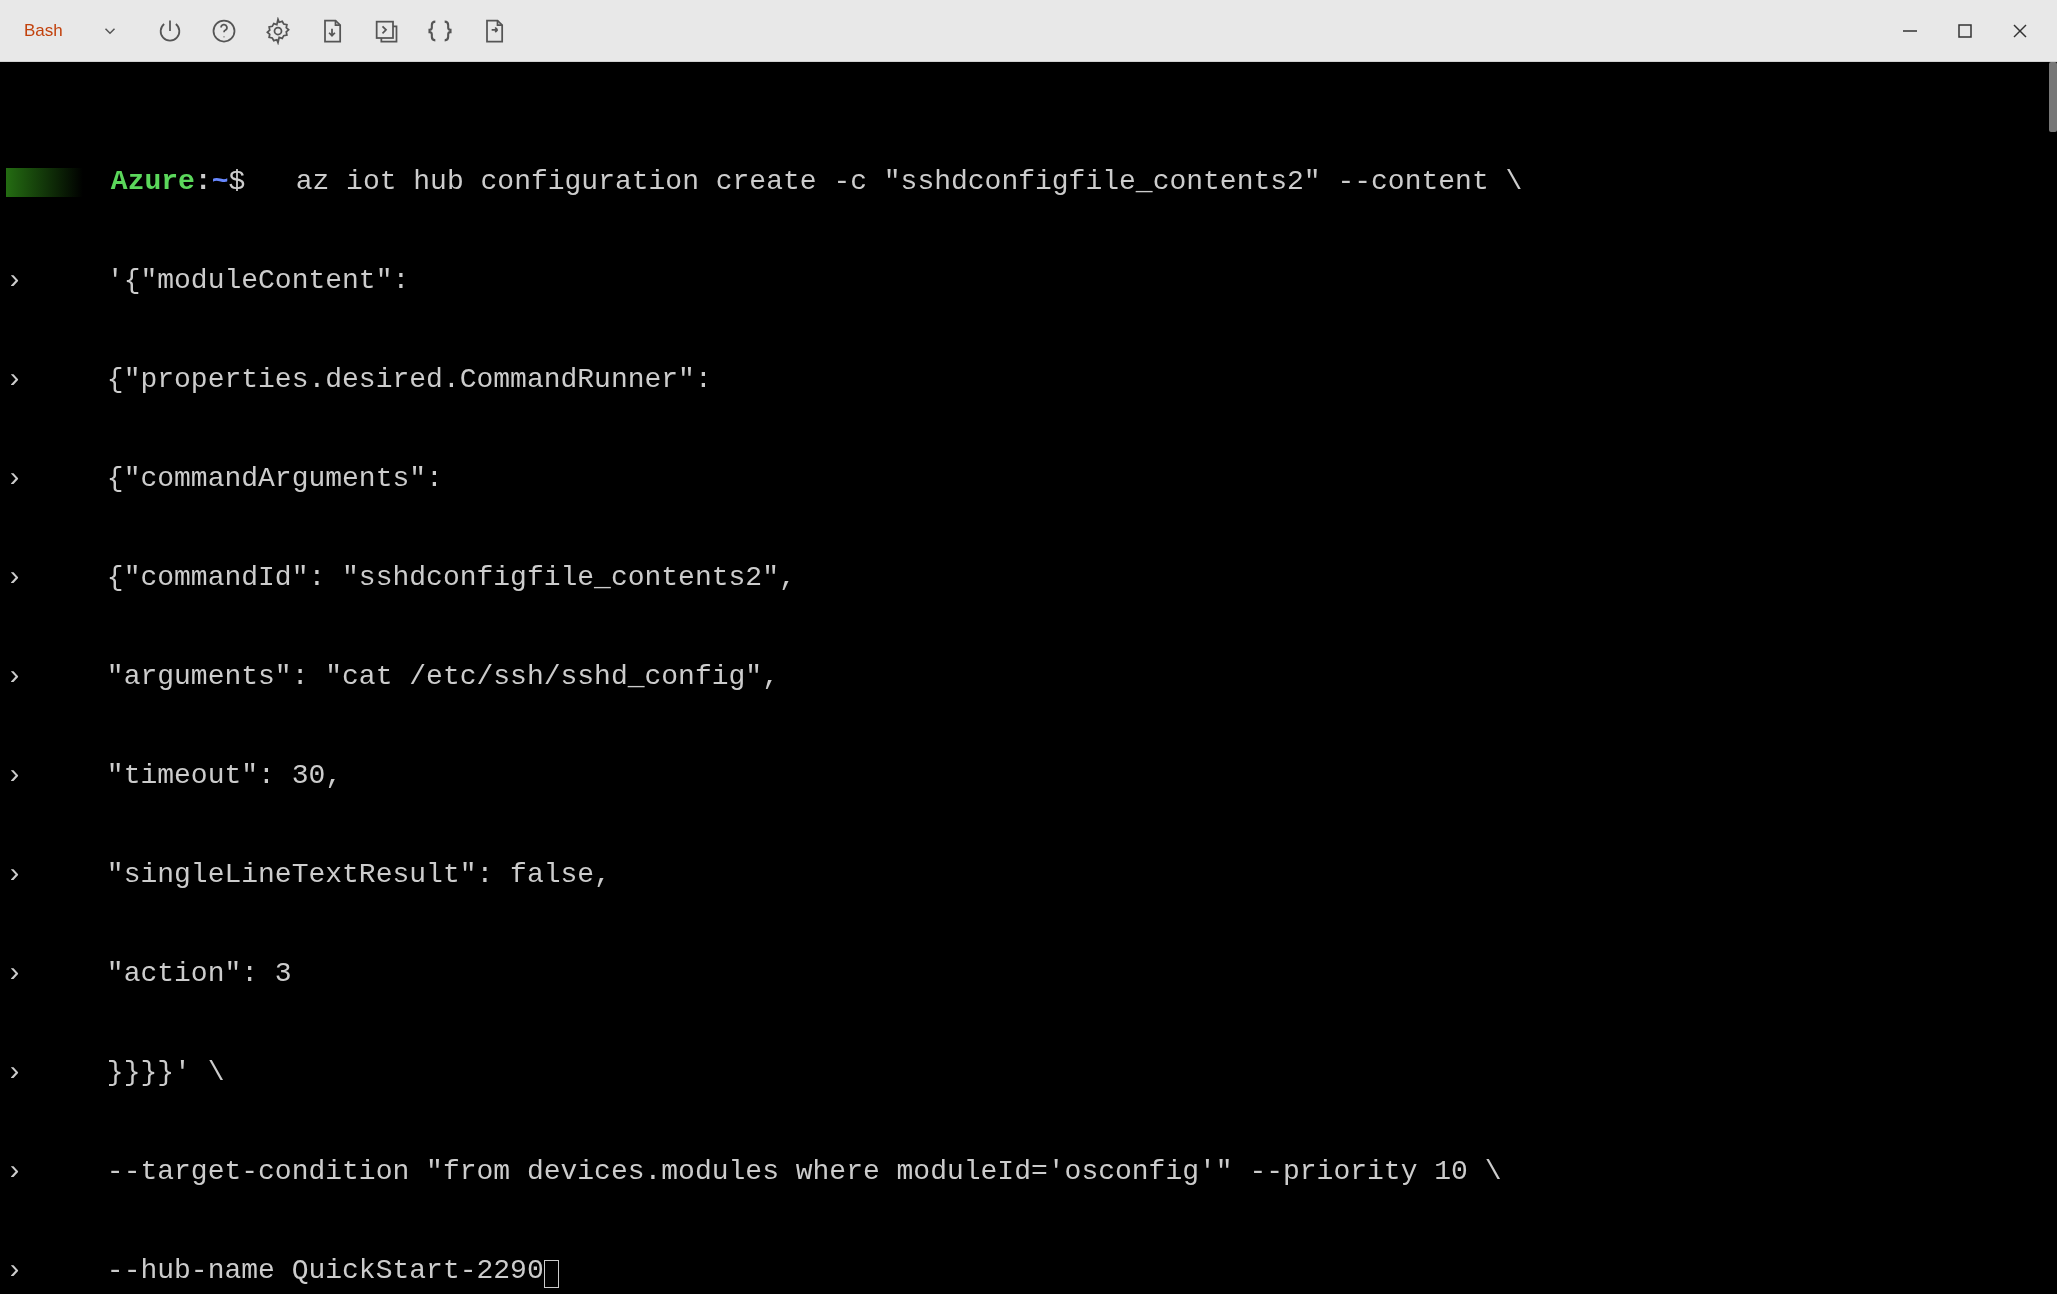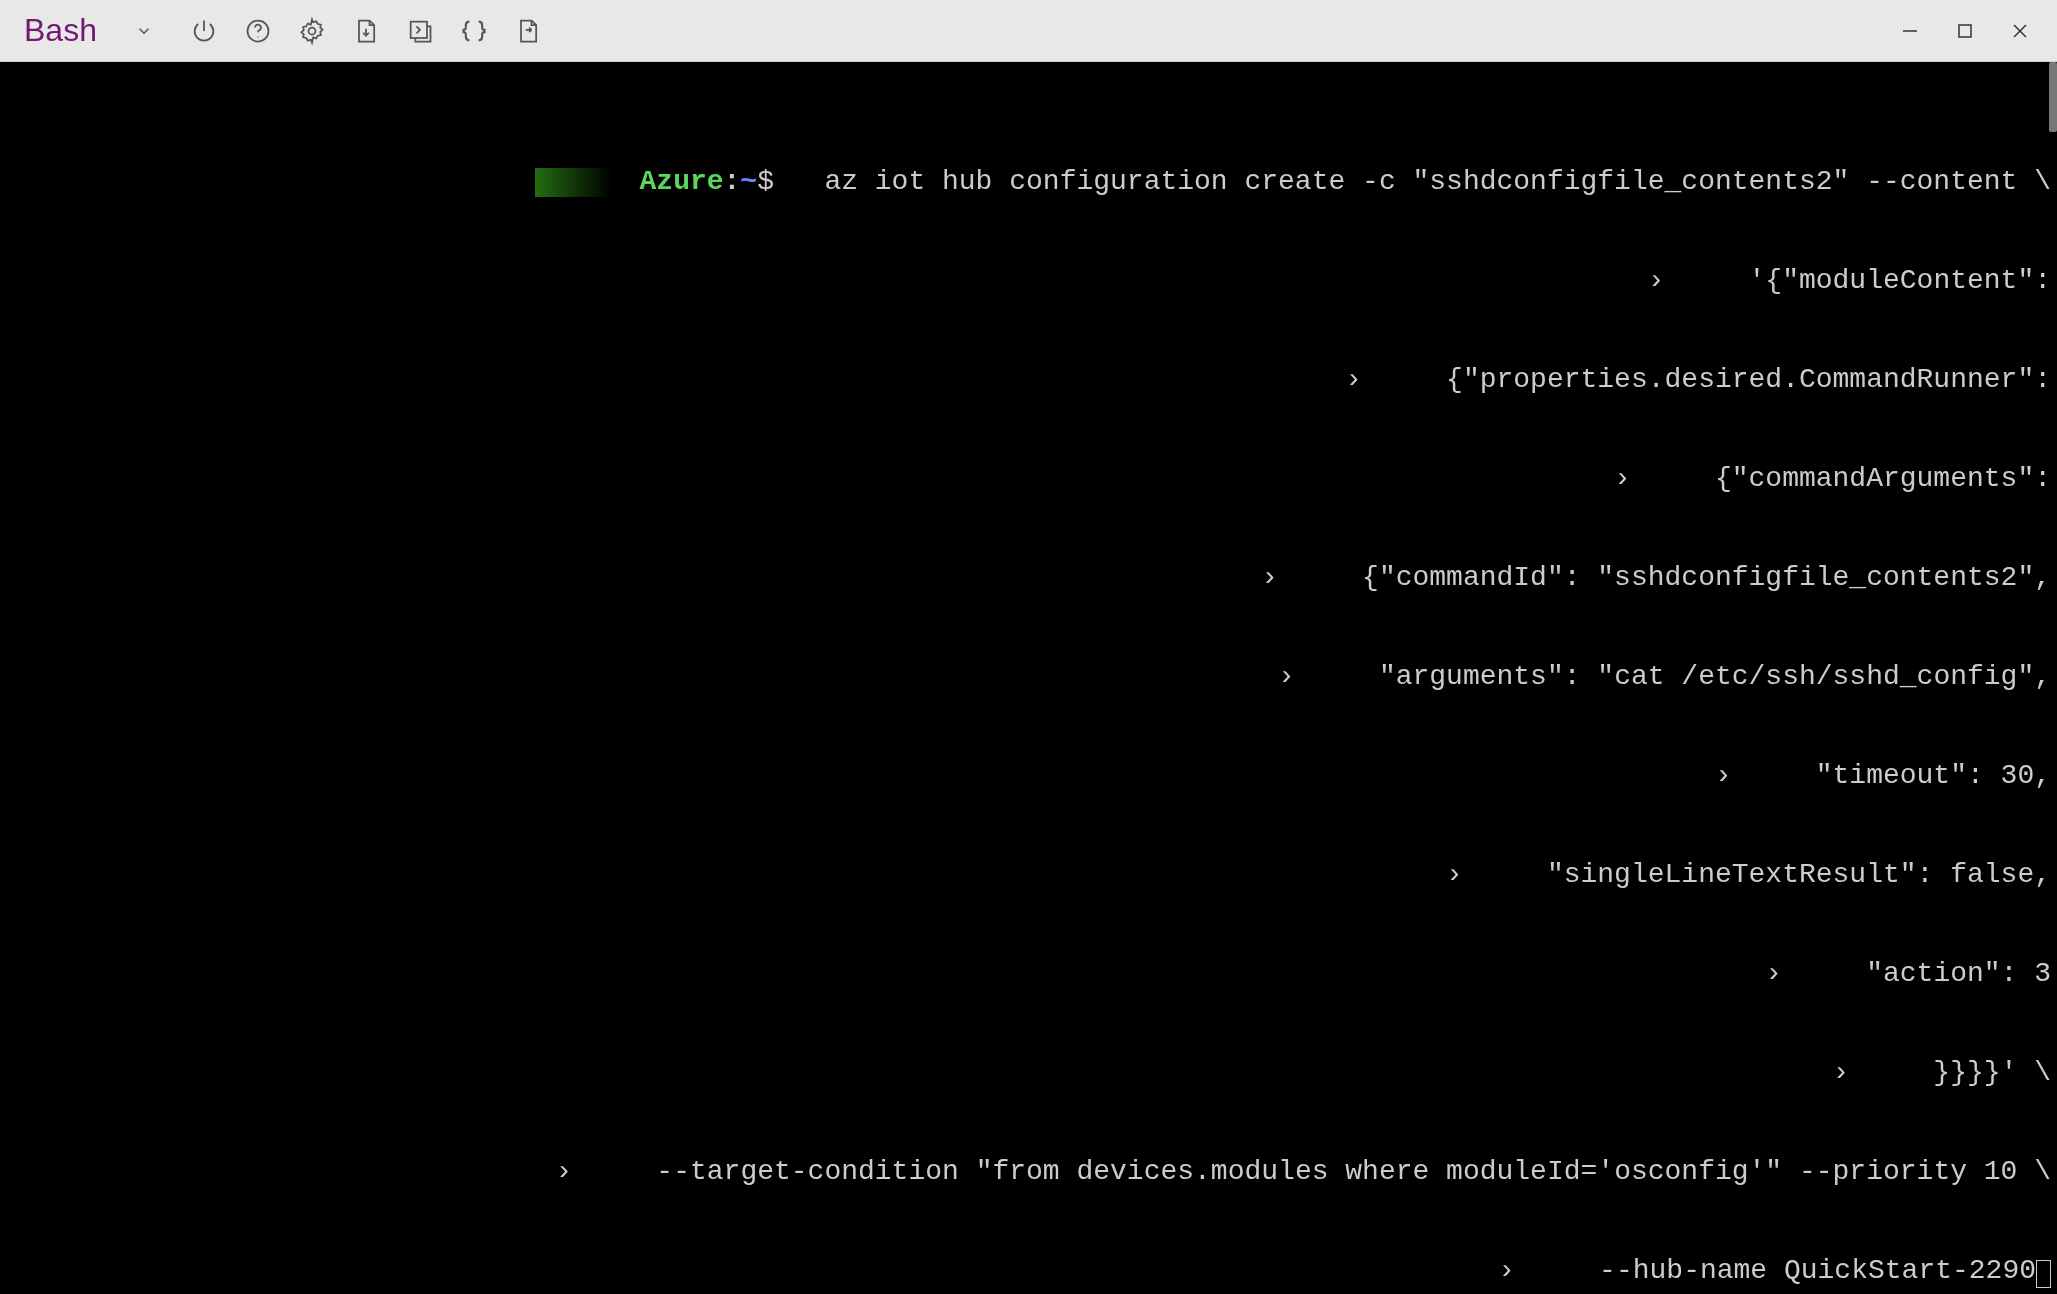--- a/index.html
+++ b/index.html
@@ -17,22 +17,22 @@
       align-items: center;
       padding: 0 10px;
       border-bottom: 1px solid #d0d0d0;
     }
     .shell-select {
       display: flex;
       align-items: center;
       padding: 0 14px;
       height: 100%;
       cursor: pointer;
-      font-size: 32px;
-      color: #701a75;
+      font-size: 17px;
+      color: #c2410c;
       gap: 38px;
     }
     .toolbar-icons {
       display: flex;
       align-items: center;
       gap: 0;
       margin-left: 10px;
     }
     .toolbar-icon {
       width: 54px;
@@ -89,21 +89,21 @@
     .cursor {
       display: inline-block;
       width: 15px;
       height: 28px;
       border: 1px solid #ccc;
       vertical-align: text-bottom;
       margin-left: 0px;
       position: relative;
       top: 2px;
     }
-    .line { display: block; text-align: right; }
+    .line { display: block; }
     .scrollbar {
       position: absolute;
       right: 0;
       top: 0;
       width: 8px;
       height: 70px;
       background: #777;
       border-radius: 2px;
     }
   </style>

